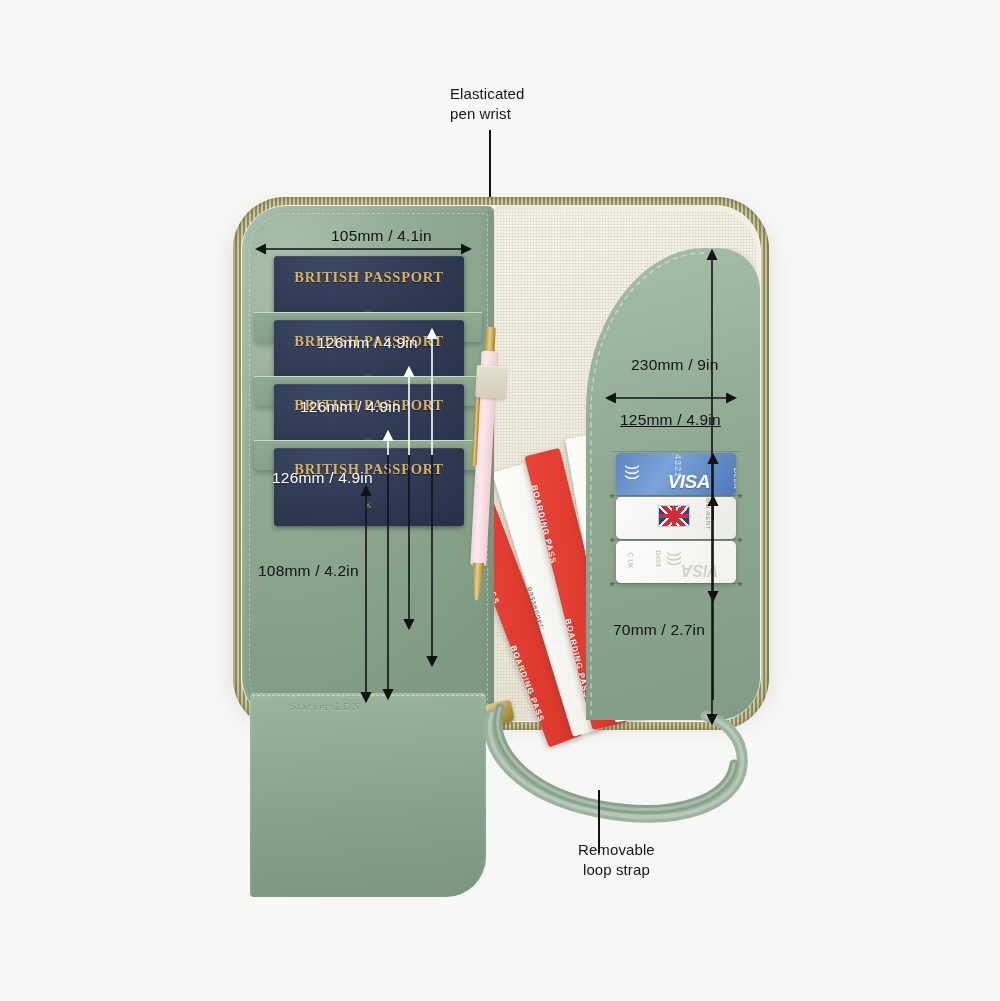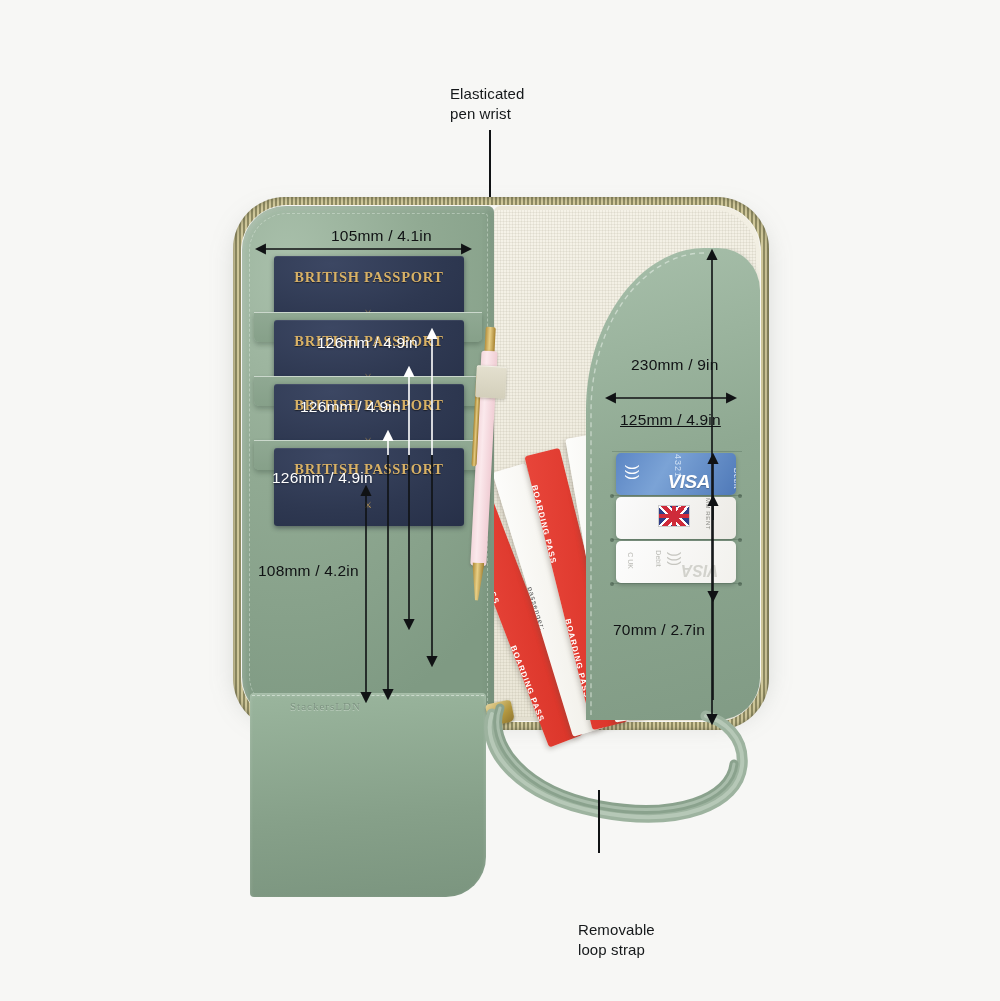--- a/index.html
+++ b/index.html
@@ -8,21 +8,21 @@
     background:#f7f7f5;
     font-family:"Liberation Sans",sans-serif;
     overflow:hidden;
     position:relative;
   }
   .stage{position:absolute;inset:0;}
 
   
   .callout{position:absolute;color:#15181a;font-size:15px;line-height:1.35;letter-spacing:.1px;}
   .callout.c-top{left:450px;top:84px;text-align:left;}
-  .callout.c-bottom{left:578px;top:920px;text-align:left;}
+  .callout.c-bottom{left:578px;top:840px;text-align:center;}
   .lead{position:absolute;background:#101214;}
   .lead-top{left:489px;top:130px;width:1.6px;height:100px;}
   .lead-bot{left:598px;top:790px;width:1.6px;height:63px;}
 
   
   .wallet-shadow{
     position:absolute;left:236px;top:212px;width:530px;height:510px;
     border-radius:46px 46px 46px 46px;
     background:rgba(90,100,95,.22);
     filter:blur(13px);

